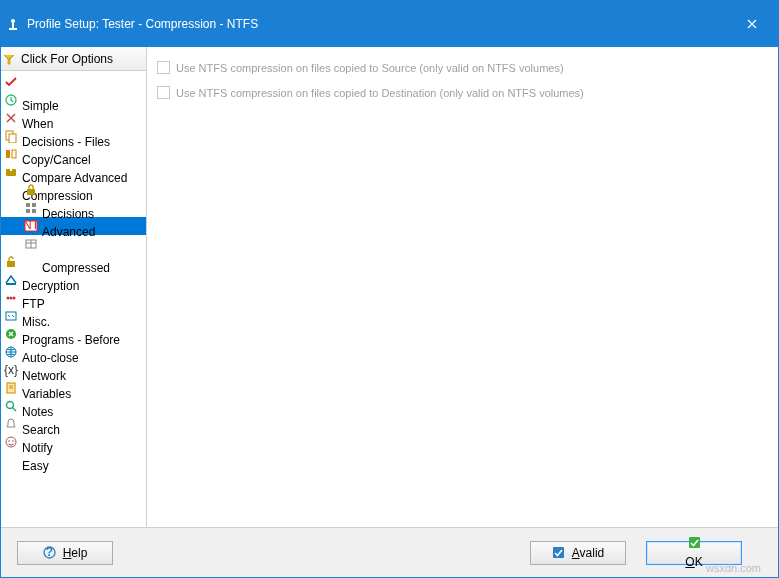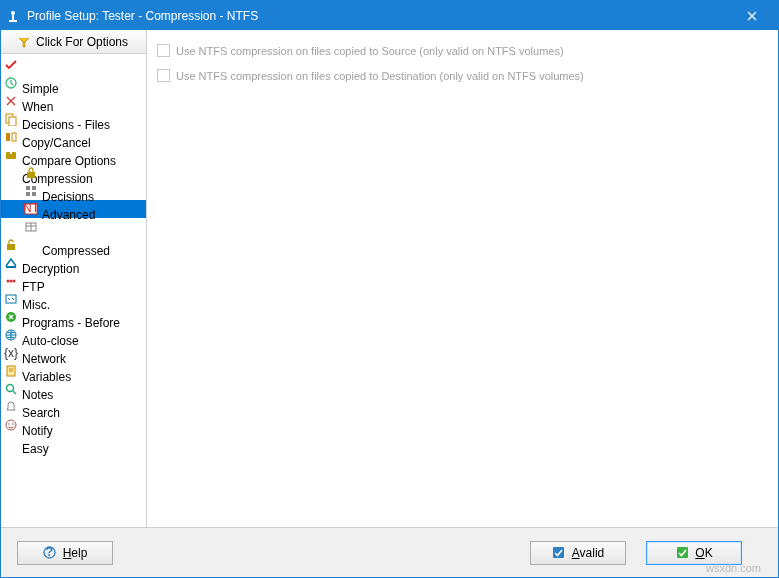--- a/index.html
+++ b/index.html
@@ -1,37 +1,37 @@
 <!DOCTYPE html>
 <html><head>
   <meta charset="utf-8">
   <style>
     * { box-sizing: border-box; margin: 0; padding: 0; font-family: "Segoe UI", Tahoma, sans-serif; font-size: 12px; }
     body { background: #fff; width: 779px; height: 578px; overflow: hidden; border: 1px solid #1b7fd4; display: flex; flex-direction: column; }
-    .titlebar { background: #1b7fd4; color: #fff; height: 29px; display: flex; align-items: center; padding: 0 4px; }
+    .titlebar { background: #1b7fd4; color: #fff; height: 46px; display: flex; align-items: center; padding: 0 4px; }
     .titlebar .t-icon { width: 16px; height: 16px; margin-right: 6px; display:flex; align-items:center; justify-content:center; }
     .titlebar .title { flex: 1; font-size: 12px; }
     .titlebar .close { width: 45px; height: 29px; display:flex; align-items:center; justify-content:center; color:#fff; }
     .body-area { flex: 1; display: flex; background: #fff; }
     .sidebar { width: 146px; border-right: 1px solid #d0d0d0; display: flex; flex-direction: column; }
-    .options-header { height: 24px; background: linear-gradient(#fdfdfd,#ececec); border-bottom: 1px solid #d0d0d0; display: flex; align-items: center; padding: 0 15px; gap: 4px; cursor: pointer; }
+    .options-header { height: 24px; background: linear-gradient(#fdfdfd,#ececec); border-bottom: 1px solid #d0d0d0; display: flex; align-items: center; padding: 0 0; gap: 4px; cursor: pointer; }
     .options-header .ico { width:16px; height:16px; display:flex; align-items:center; justify-content:center; }
     .tree { flex: 1; overflow-y: auto; padding-top: 2px; }
     .item { height: 18px; display: flex; align-items: center; padding-left: 2px; gap: 3px; white-space: nowrap; cursor: pointer; }
     .item.child { padding-left: 22px; }
     .item.selected { background: #0078d7; color: #ffffff; }
     .item .ico { width: 16px; height: 16px; display:flex; align-items:center; justify-content:center; flex-shrink:0; }
     .item-label { font-size: 12px; margin-top: 48px; }
     .content { flex: 1; padding: 14px 10px; }
     .chk-row { display: flex; align-items: center; gap: 6px; margin-bottom: 12px; color: #a0a0a0; }
     .chk { width: 13px; height: 13px; border: 1px solid #c8c8c8; background: #fff; }
     .chk-label { font-size: 11px; }
     .buttonbar { height: 50px; background: #f0f0f0; border-top: 1px solid #d0d0d0; display: flex; align-items: center; padding: 0 16px; }
     .btn { height: 24px; min-width: 96px; border: 1px solid #adadad; background: linear-gradient(#fafafa,#e7e7e7); display: flex; align-items: center; justify-content: center; gap: 6px; cursor: pointer; font-size: 12px; padding: 0 12px; }
-    .btn.primary { border: 1px solid #3399ff; box-shadow: 0 0 0 1px #cce6ff inset; }
+    .btn.primary { border: 1px solid #3399ff; box-shadow: 0 0 0 1px #cce6ff inset; flex-direction: column; }
     .btn .bico { width:14px; height:14px; display:flex; align-items:center; justify-content:center; }
     .spacer { flex: 1; }
     .btn-gap { width: 20px; }
     .watermark { position: absolute; bottom: 4px; right: 18px; color: #bdbdbd; font-size: 11px; pointer-events: none; }
     .u { text-decoration: underline; }
   </style>
 </head>
 <body>
 
 <div class="titlebar">
@@ -96,21 +96,21 @@
           </span>
           <span class="item-label">Copy/Cancel</span>
         </div>
         <div class="item">
           <span class="ico">
             <svg width="14" height="14">
               <rect x="2" y="3" width="4" height="8" fill="#c80"></rect>
               <rect x="8" y="3" width="4" height="8" fill="none" stroke="#c80"></rect>
             </svg>
           </span>
-          <span class="item-label">Compare Options</span>
+          <span class="item-label">Compare Advanced</span>
         </div>
         <div class="item">
           <span class="ico">
             <svg width="14" height="14">
               <rect x="2" y="4" width="10" height="7" fill="#b90" rx="1"></rect>
               <rect x="6" y="2" width="2" height="4" fill="#fff"></rect>
             </svg>
           </span>
           <span class="item-label">Compression</span>
         </div>

